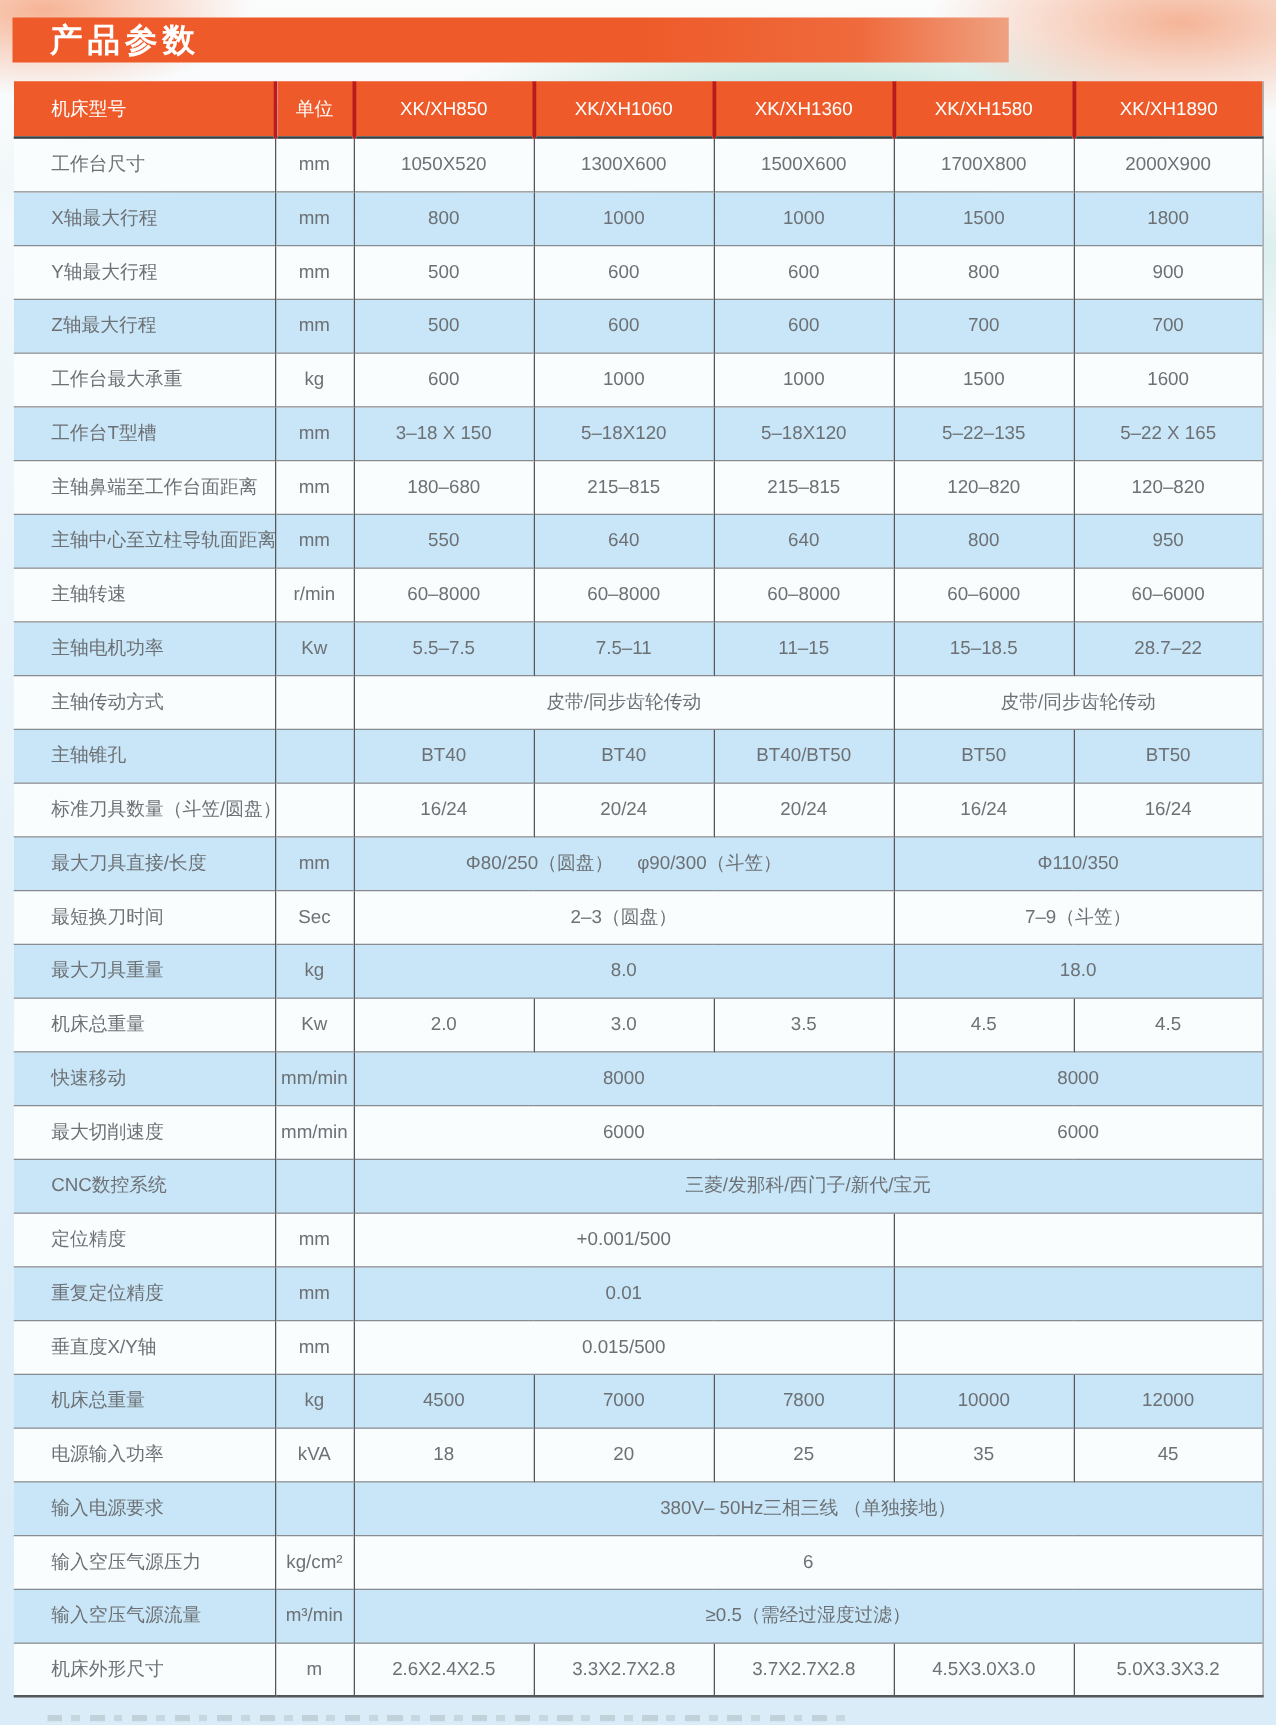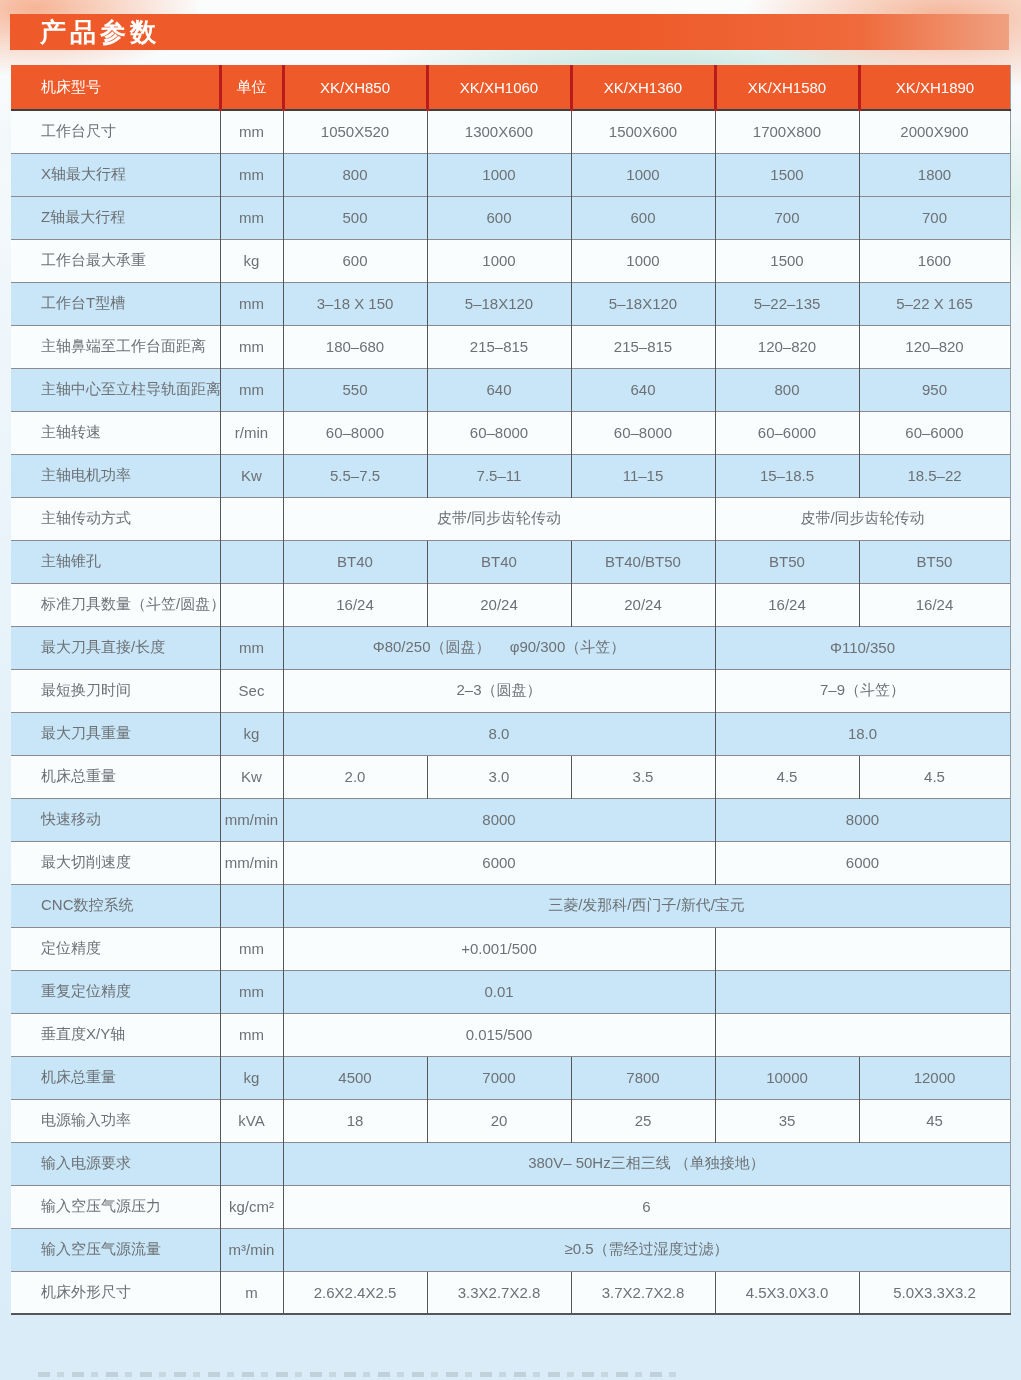--- a/index.html
+++ b/index.html
@@ -9,21 +9,21 @@
     font-family:"Liberation Sans","DejaVu Sans",sans-serif;
     background:
       radial-gradient(ellipse 230px 95px at 35px 8px,  rgba(246,176,144,.95), rgba(246,176,144,0) 72%),
       radial-gradient(ellipse 280px 105px at 945px 18px, rgba(244,168,134,.85), rgba(244,168,134,0) 72%),
       radial-gradient(ellipse 430px 125px at 650px 100px, rgba(170,219,207,.95), rgba(170,219,207,0) 72%),
       radial-gradient(ellipse 320px 95px at 210px 140px, rgba(190,228,219,.55), rgba(190,228,219,0) 72%),
       radial-gradient(ellipse 300px 120px at 1000px 200px, rgba(190,228,219,.45), rgba(190,228,219,0) 72%),
       linear-gradient(180deg,#fbfcfc 0%, #f0f7fb 20%, #e4f1f9 55%, #d9ecf8 100%);
   }
   .banner {
-    position:absolute; left:10px; top:14px; width:999px; height:36px;
+    position:absolute; left:10px; top:14px; width:797px; height:36px;
     background:linear-gradient(90deg,#ee5a29 0%, #ee5a29 62%, #ef6a3c 85%, #efa181 100%);
     display:flex; align-items:center;
   }
   .banner-title {
     color:#ffffff; font-size:26px; font-weight:bold; letter-spacing:4px;
     padding-left:30px; line-height:36px;
   }
   table.spec {
     position:absolute; left:11px; top:65px; width:999px;
     border-collapse:collapse; table-layout:fixed;
@@ -94,20 +94,29 @@
       </tr>
       <tr class="row-blue">
         <td>X轴最大行程</td>
         <td>mm</td>
         <td>800</td>
         <td>1000</td>
         <td>1000</td>
         <td>1500</td>
         <td>1800</td>
       </tr>
+      <tr class="row-white">
+        <td>Y轴最大行程</td>
+        <td>mm</td>
+        <td>500</td>
+        <td>600</td>
+        <td>600</td>
+        <td>800</td>
+        <td>900</td>
+      </tr>
       <tr class="row-blue">
         <td>Z轴最大行程</td>
         <td>mm</td>
         <td>500</td>
         <td>600</td>
         <td>600</td>
         <td>700</td>
         <td>700</td>
       </tr>
       <tr class="row-white">
@@ -155,21 +164,21 @@
         <td>60–6000</td>
         <td>60–6000</td>
       </tr>
       <tr class="row-blue">
         <td>主轴电机功率</td>
         <td>Kw</td>
         <td>5.5–7.5</td>
         <td>7.5–11</td>
         <td>11–15</td>
         <td>15–18.5</td>
-        <td>18.5–22</td>
+        <td>28.7–22</td>
       </tr>
       <tr class="row-white">
         <td>主轴传动方式</td>
         <td></td>
         <td colspan="3">皮带/同步齿轮传动</td>
         <td colspan="2">皮带/同步齿轮传动</td>
       </tr>
       <tr class="row-blue">
         <td>主轴锥孔</td>
         <td></td>

